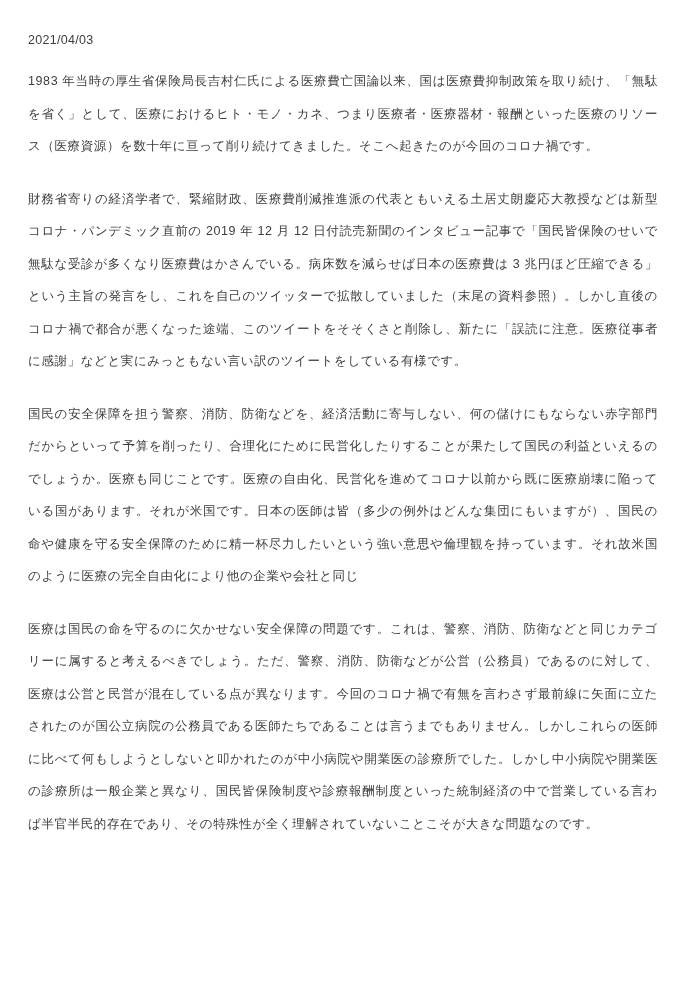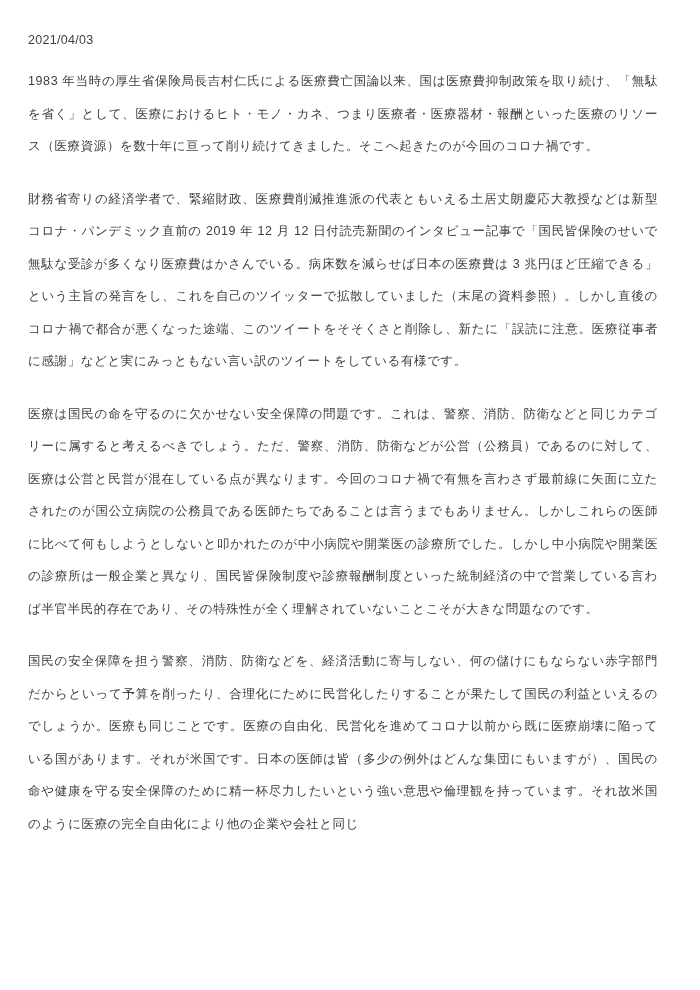--- a/index.html
+++ b/index.html
@@ -42,16 +42,16 @@
 </style>
 </head>
 <body>
 
 <div class="page">
   <div class="doc-date">2021/04/03</div>
 
   <div class="doc-body">
     <p>1983 年当時の厚生省保険局長吉村仁氏による医療費亡国論以来、国は医療費抑制政策を取り続け、「無駄を省く」として、医療におけるヒト・モノ・カネ、つまり医療者・医療器材・報酬といった医療のリソース（医療資源）を数十年に亘って削り続けてきました。そこへ起きたのが今回のコロナ禍です。</p>
     <p>財務省寄りの経済学者で、緊縮財政、医療費削減推進派の代表ともいえる土居丈朗慶応大教授などは新型コロナ・パンデミック直前の 2019 年 12 月 12 日付読売新聞のインタビュー記事で「国民皆保険のせいで無駄な受診が多くなり医療費はかさんでいる。病床数を減らせば日本の医療費は 3 兆円ほど圧縮できる」という主旨の発言をし、これを自己のツイッターで拡散していました（末尾の資料参照）。しかし直後のコロナ禍で都合が悪くなった途端、このツイートをそそくさと削除し、新たに「誤読に注意。医療従事者に感謝」などと実にみっともない言い訳のツイートをしている有様です。</p>
+    <p>国民の安全保障を担う警察、消防、防衛などを、経済活動に寄与しない、何の儲けにもならない赤字部門だからといって予算を削ったり、合理化にために民営化したりすることが果たして国民の利益といえるのでしょうか。医療も同じことです。医療の自由化、民営化を進めてコロナ以前から既に医療崩壊に陥っている国があります。それが米国です。日本の医師は皆（多少の例外はどんな集団にもいますが）、国民の命や健康を守る安全保障のために精一杯尽力したいという強い意思や倫理観を持っています。それ故米国のように医療の完全自由化により他の企業や会社と同じ</p>
     <p>医療は国民の命を守るのに欠かせない安全保障の問題です。これは、警察、消防、防衛などと同じカテゴリーに属すると考えるべきでしょう。ただ、警察、消防、防衛などが公営（公務員）であるのに対して、医療は公営と民営が混在している点が異なります。今回のコロナ禍で有無を言わさず最前線に矢面に立たされたのが国公立病院の公務員である医師たちであることは言うまでもありません。しかしこれらの医師に比べて何もしようとしないと叩かれたのが中小病院や開業医の診療所でした。しかし中小病院や開業医の診療所は一般企業と異なり、国民皆保険制度や診療報酬制度といった統制経済の中で営業している言わば半官半民的存在であり、その特殊性が全く理解されていないことこそが大きな問題なのです。</p>
-    <p>国民の安全保障を担う警察、消防、防衛などを、経済活動に寄与しない、何の儲けにもならない赤字部門だからといって予算を削ったり、合理化にために民営化したりすることが果たして国民の利益といえるのでしょうか。医療も同じことです。医療の自由化、民営化を進めてコロナ以前から既に医療崩壊に陥っている国があります。それが米国です。日本の医師は皆（多少の例外はどんな集団にもいますが）、国民の命や健康を守る安全保障のために精一杯尽力したいという強い意思や倫理観を持っています。それ故米国のように医療の完全自由化により他の企業や会社と同じ</p>
   </div>
 </div>
 
 </body></html>

